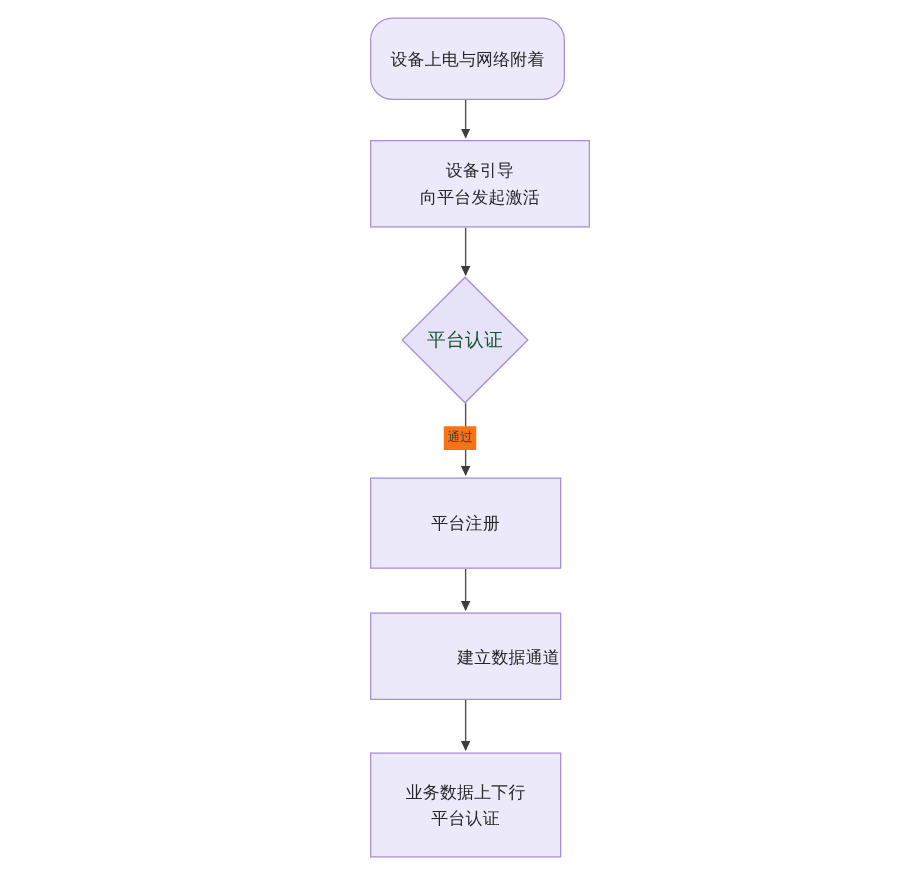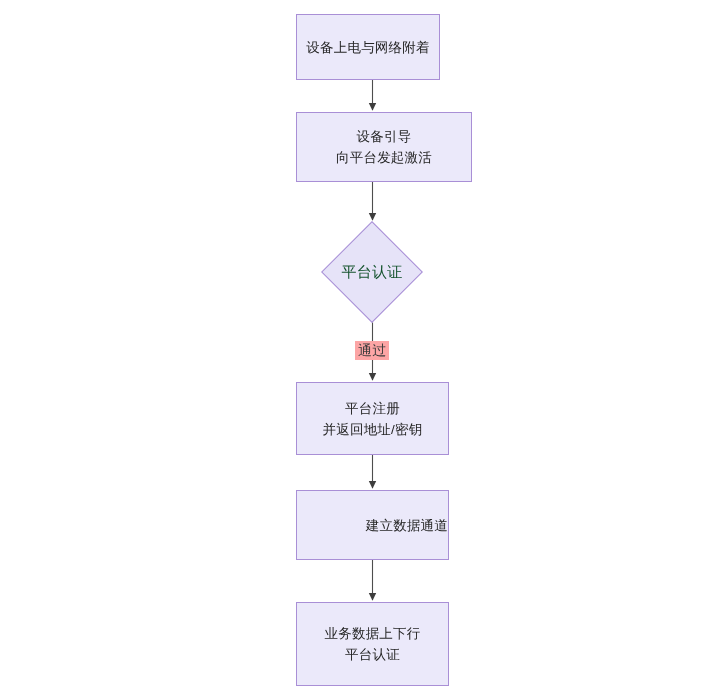--- a/index.html
+++ b/index.html
@@ -67,23 +67,23 @@
     display: flex;
     align-items: center;
     justify-content: center;
     font-size: 15px;
     color: #14532d;
     letter-spacing: 0.2px;
     white-space: nowrap;
   }
   .edge-label {
     position: absolute;
-    background: #fca5a5;
+    background: #f97316;
     color: #3c3c3c;
-    font-size: 14px;
+    font-size: 10px;
     line-height: 17px;
     padding: 1px 3px;
     white-space: nowrap;
     letter-spacing: 0.2px;
   }
 </style>
 </head>
 <body>
 
 <svg id="flow-canvas" viewBox="0 0 726 700" xmlns="http://www.w3.org/2000/svg">
@@ -92,39 +92,38 @@
       <path d="M0,0.7 L8,4.5 L0,8.3 z" fill="#3d3d3d"></path>
     </marker>
   </defs>
   <line x1="372.5" y1="80" x2="372.5" y2="110" stroke="#4d4d4d" stroke-width="1.1" marker-end="url(#arrowhead)"></line>
   <line x1="372.5" y1="182" x2="372.5" y2="220" stroke="#4d4d4d" stroke-width="1.1" marker-end="url(#arrowhead)"></line>
   <line x1="372.5" y1="322" x2="372.5" y2="380" stroke="#4d4d4d" stroke-width="1.1" marker-end="url(#arrowhead)"></line>
   <line x1="372.5" y1="455" x2="372.5" y2="488" stroke="#4d4d4d" stroke-width="1.1" marker-end="url(#arrowhead)"></line>
   <line x1="372.5" y1="560" x2="372.5" y2="600" stroke="#4d4d4d" stroke-width="1.1" marker-end="url(#arrowhead)"></line>
 </svg>
 
-<div class="node" id="node-1" style="left:296px; top:14px; width:144px; height:66px;">
+<div class="node" id="node-1" style="left:296px; top:14px; width:156px; height:66px;border-radius:18px;">
   <span class="line">设备上电与网络附着</span>
 </div>
 
 <div class="node" id="node-2" style="left:296px; top:112px; width:176px; height:70px;">
   <span class="line">设备引导</span>
   <span class="line">向平台发起激活</span>
 </div>
 
 <div class="diamond-wrap" id="node-3" style="left:320px; top:220px;">
   <div class="diamond-shape"></div>
   <div class="diamond-label">平台认证</div>
 </div>
 
 <div class="edge-label" id="edge-label-pass" style="left:355px; top:341px;">通过</div>
 
 <div class="node" id="node-4" style="left:296px; top:382px; width:153px; height:73px;">
   <span class="line">平台注册</span>
-  <span class="line">并返回地址/密钥</span>
 </div>
 
 <div class="node" id="node-5" style="left:296px; top:490px; width:153px; height:70px;align-items:flex-end;">
   <span class="line">建立数据通道</span>
 </div>
 
 <div class="node" id="node-6" style="left:296px; top:602px; width:153px; height:84px;">
   <span class="line">业务数据上下行</span>
   <span class="line">平台认证</span>
 </div>

